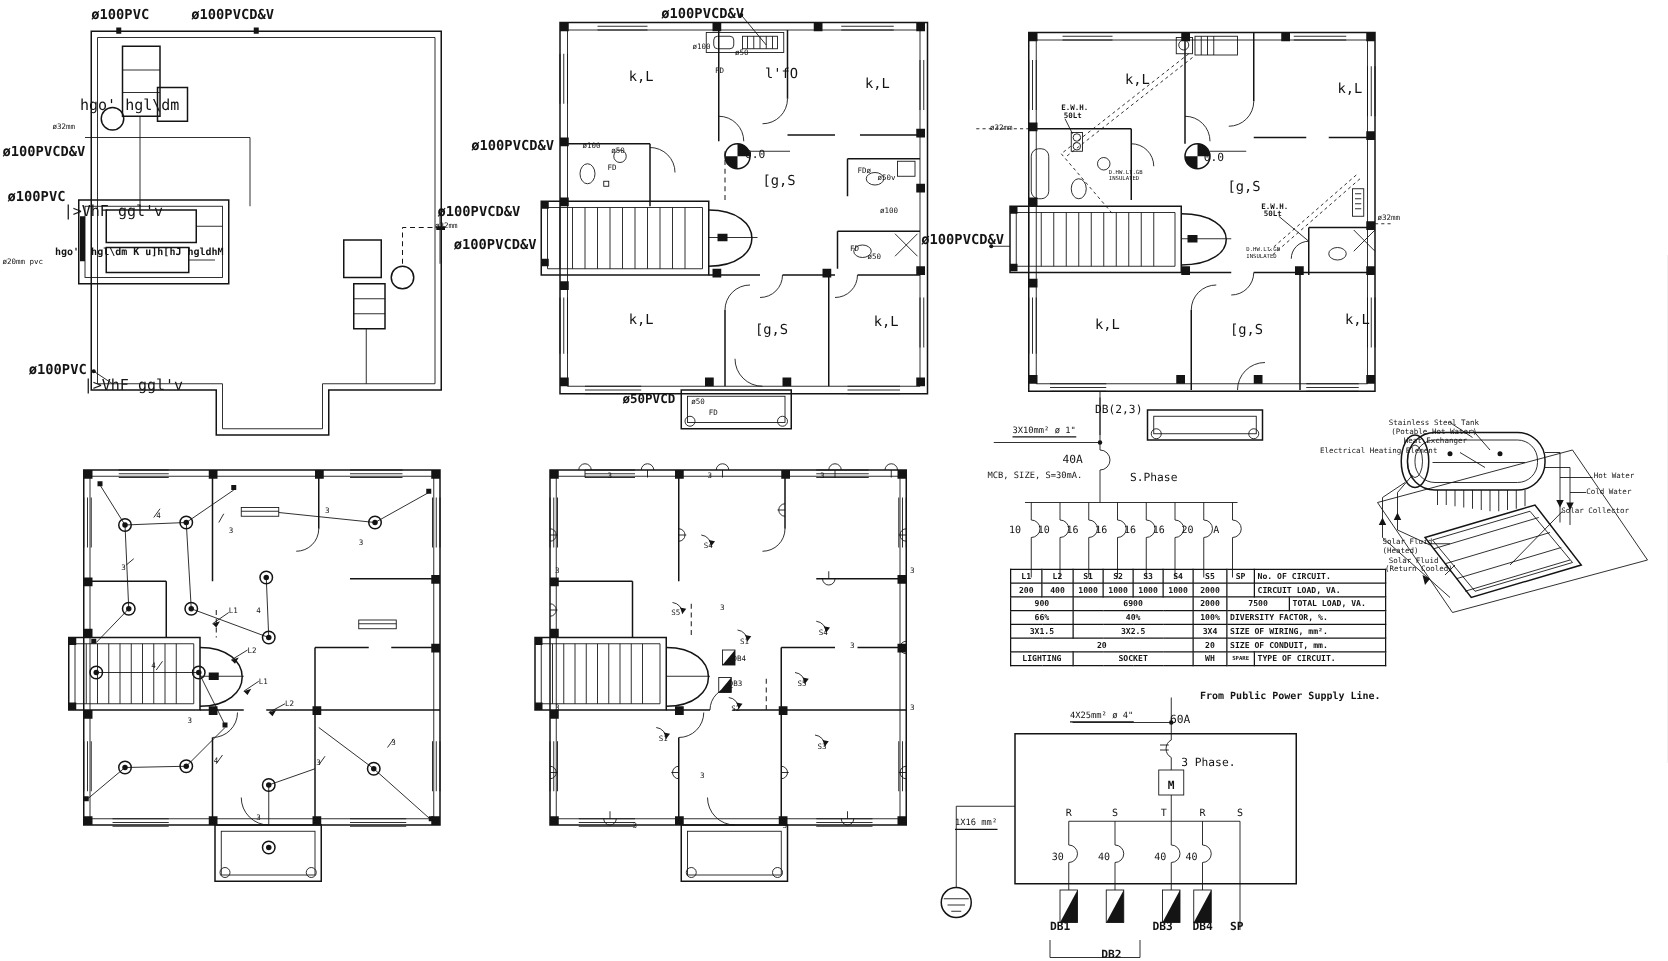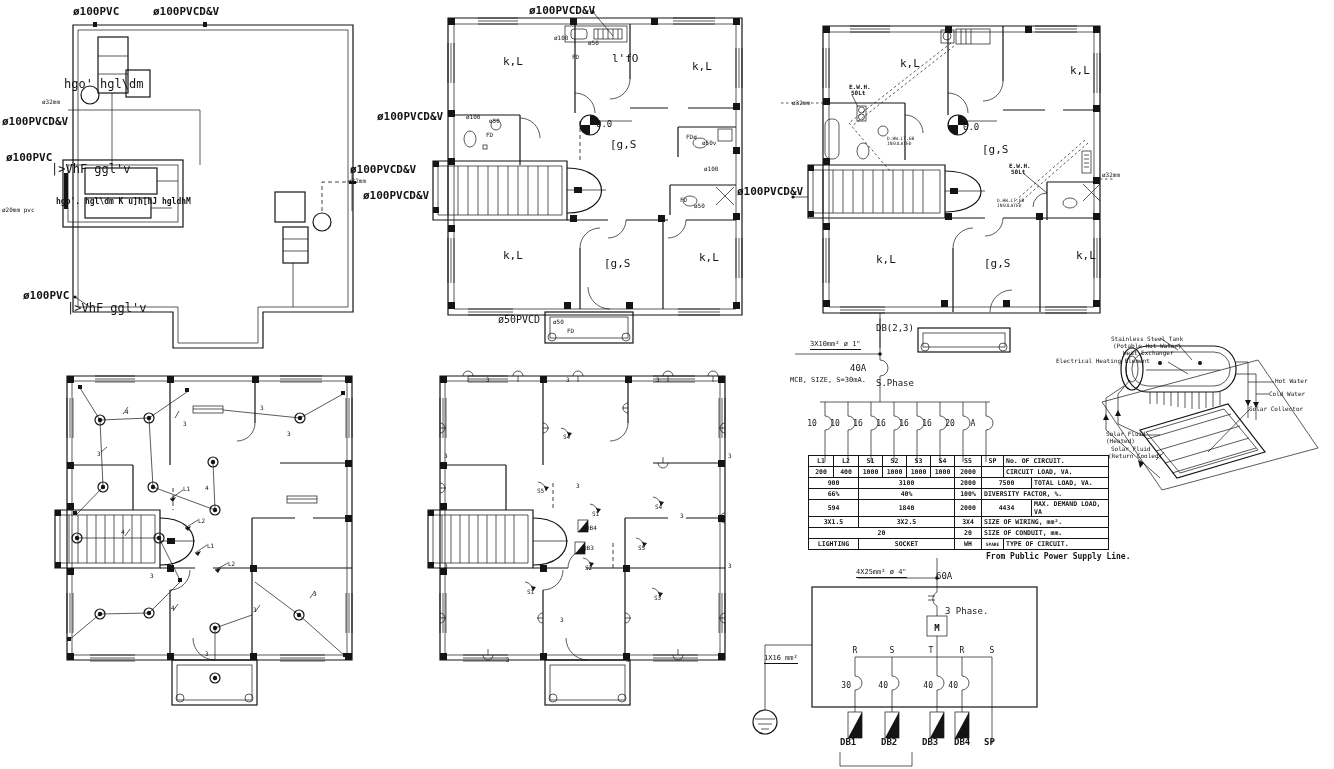--- a/index.html
+++ b/index.html
@@ -7,21 +7,21 @@
           font-family:"DejaVu Sans Mono",monospace;color:#141414}
   svg{position:absolute;overflow:visible}
   .w{stroke:#141414;fill:none;stroke-width:1.2}
   .t{stroke:#141414;fill:none;stroke-width:.7}
   .d{stroke:#141414;fill:none;stroke-width:.8;stroke-dasharray:4 3}
   .dd{stroke:#141414;fill:none;stroke-width:.7;stroke-dasharray:2.5 2.5}
   .b{fill:#141414;stroke:none}
   svg text{font-family:"DejaVu Sans Mono",monospace;fill:#141414}
   .lb{position:absolute;white-space:nowrap;line-height:1;color:#141414;font-family:"DejaVu Sans Mono",monospace}
   .L{font-weight:bold;font-size:11px}
-  .L2{font-weight:normal;font-size:10px}
+  .L2{font-weight:bold;font-size:10px}
   .M{font-size:9px}
   .Mb{font-weight:bold;font-size:9px}
   .S{font-size:7px}
   .Sb{font-weight:bold;font-size:8px}
   .T{font-size:6px}
   .Tb{font-weight:bold;font-size:6px}
   .TT{font-size:4.5px}
   .G{font-size:12px}
   .R{font-size:11px}
   .u{border-bottom:1px solid #141414;padding-bottom:1px}
@@ -550,37 +550,30 @@
     <td>1000</td>
     <td>1000</td>
     <td>1000</td>
     <td>1000</td>
     <td>2000</td>
     <td></td>
     <td class="lab" colspan="2">CIRCUIT LOAD, VA.</td>
   </tr>
   <tr>
     <td colspan="2">900</td>
-    <td colspan="4">3100</td>
+    <td colspan="4">6900</td>
     <td>2000</td>
     <td colspan="2">7500</td>
     <td class="lab">TOTAL LOAD, VA.</td>
   </tr>
   <tr>
     <td colspan="2">66%</td>
     <td colspan="4">40%</td>
     <td>100%</td>
     <td class="lab" colspan="3">DIVERSITY FACTOR, %.</td>
-  </tr>
-  <tr>
-    <td colspan="2">594</td>
-    <td colspan="4">1840</td>
-    <td>2000</td>
-    <td colspan="2">4434</td>
-    <td class="lab">MAX. DEMAND LOAD, VA</td>
   </tr>
   <tr>
     <td colspan="2">3X1.5</td>
     <td colspan="4">3X2.5</td>
     <td>3X4</td>
     <td class="lab" colspan="3">SIZE OF WIRING, mm².</td>
   </tr>
   <tr>
     <td colspan="6">20</td>
     <td>20</td>
@@ -598,21 +591,21 @@
 
 <div>
 
   <span class="lb L" style="left:73px;top:6px">ø100PVC</span>
   <span class="lb L" style="left:153px;top:6px">ø100PVCD&amp;V</span>
   <span class="lb G" style="left:64px;top:78px">hgo' hgl\dm</span>
   <span class="lb T" style="left:42px;top:99px">ø32mm</span>
   <span class="lb L" style="left:2px;top:116px">ø100PVCD&amp;V</span>
   <span class="lb L" style="left:6px;top:152px">ø100PVC</span>
   <span class="lb G" style="left:51px;top:163px">|&gt;VhF ggl'v</span>
-  <span class="lb Sb" style="left:56px;top:198px">hgo'. hgl\dm K u]h[hJ hgldhM</span>
+  <span class="lb Sb" style="left:44px;top:198px">hgo'. hgl\dm K u]h[hJ hgldhM</span>
   <span class="lb T" style="left:2px;top:207px">ø20mm pvc</span>
   <span class="lb L" style="left:23px;top:290px">ø100PVC</span>
   <span class="lb G" style="left:67px;top:302px">|&gt;VhF ggl'v</span>
 
   <span class="lb L" style="left:350px;top:164px">ø100PVCD&amp;V</span>
   <span class="lb T" style="left:348px;top:178px">ø32mm</span>
   <span class="lb L" style="left:363px;top:190px">ø100PVCD&amp;V</span>
 
   <span class="lb L" style="left:529px;top:5px">ø100PVCD&amp;V</span>
   <span class="lb T" style="left:554px;top:35px">ø100</span>
@@ -671,29 +664,29 @@
   <span class="lb T" style="left:638px;top:545px">S5</span>
   <span class="lb T" style="left:655px;top:504px">S4</span>
   <span class="lb T" style="left:585px;top:565px">S2</span>
   <span class="lb T" style="left:527px;top:589px">S1</span>
   <span class="lb T" style="left:654px;top:595px">S3</span>
 
   <span class="lb M" style="left:876px;top:324px">DB(2,3)</span>
   <span class="lb S u" style="left:810px;top:341px">3X10mm² ø 1"</span>
   <span class="lb M" style="left:850px;top:364px">40A</span>
   <span class="lb S" style="left:790px;top:377px">MCB, SIZE, S=30mA.</span>
-  <span class="lb M" style="left:876px;top:379px">S.Phase</span>
-
-  <span class="lb Sb" style="left:986px;top:553px">From Public Power Supply Line.</span>
+  <span class="lb M" style="left:904px;top:379px">S.Phase</span>
+
+  <span class="lb Sb" style="left:960px;top:553px">From Public Power Supply Line.</span>
   <span class="lb S u" style="left:856px;top:569px">4X25mm² ø 4"</span>
   <span class="lb M" style="left:936px;top:572px">60A</span>
   <span class="lb M" style="left:945px;top:607px">3 Phase.</span>
   <span class="lb S u" style="left:764px;top:655px">1X16 mm²</span>
   <span class="lb Mb" style="left:840px;top:738px">DB1</span>
-  <span class="lb Mb" style="left:881px;top:738px">DB2</span>
+  <span class="lb Mb" style="left:881px;top:760px">DB2</span>
   <span class="lb Mb" style="left:922px;top:738px">DB3</span>
   <span class="lb Mb" style="left:954px;top:738px">DB4</span>
   <span class="lb Mb" style="left:984px;top:738px">SP</span>
 
   <span class="lb T" style="left:1111px;top:336px">Stainless Steel Tank</span>
   <span class="lb T" style="left:1113px;top:343px">(Potable Hot Water)</span>
   <span class="lb T" style="left:1123px;top:350px">Heat Exchanger</span>
   <span class="lb T" style="left:1056px;top:358px">Electrical Heating Element</span>
   <span class="lb T" style="left:1275px;top:378px">Hot Water</span>
   <span class="lb T" style="left:1269px;top:391px">Cold Water</span>

